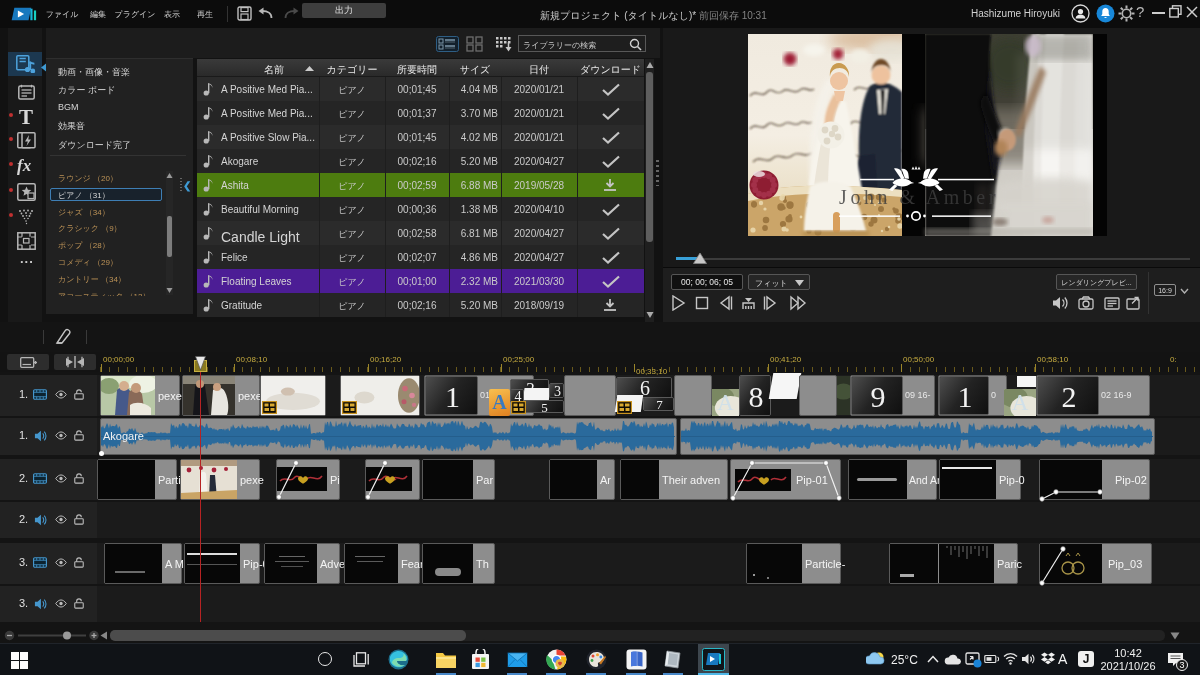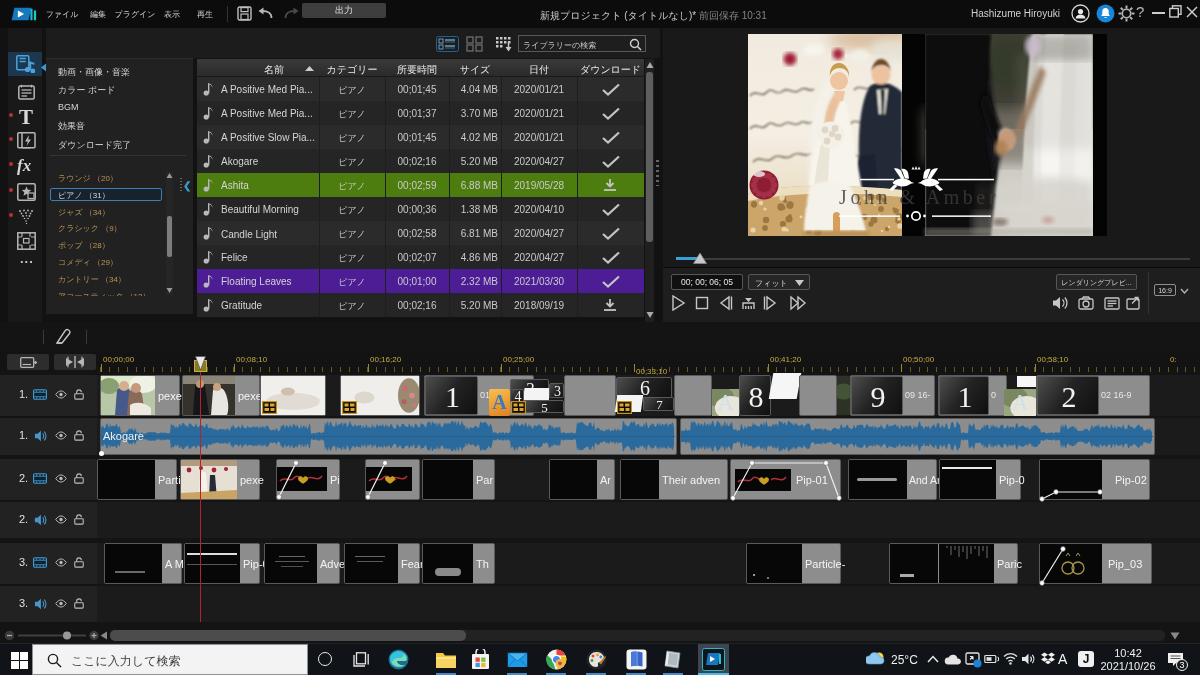--- a/index.html
+++ b/index.html
@@ -357,21 +357,21 @@
 <div class="abs" style="left:122px;top:0;width:1px;height:24px;background:#1e1e1e;"></div>
 <div class="abs" style="left:188px;top:0;width:1px;height:24px;background:#1e1e1e;"></div>
 <div class="abs" style="left:252px;top:0;width:1px;height:24px;background:#1e1e1e;"></div>
 <div class="abs" style="left:304px;top:0;width:1px;height:24px;background:#1e1e1e;"></div>
 <div class="abs" style="left:380px;top:0;width:1px;height:24px;background:#1e1e1e;"></div>
 <svg class="abs" style="left:6px;top:5px;" width="12" height="14" viewBox="0 0 12 14">
       <circle cx="3.2" cy="11" r="2.6" fill="#b8b8b8"></circle>
         <rect x="5" y="2" width="1.4" height="9.2" fill="#b8b8b8"></rect>
       <path d="M5,2 C7.5,2.8 9,3.5 9.5,6 C9.8,4 8.5,2.2 6.4,1.4 L5,1 Z" fill="#b8b8b8"></path>
       </svg>
-<div class="abs" style="left:24px;top:8px;font-size:10px;color:#d4d4d4;">Candle Light</div>
+<div class="abs" style="left:24px;top:8px;font-size:14px;color:#d4d4d4;">Candle Light</div>
 <div class="abs" style="left:122px;top:7px;width:66px;text-align:center;font-size:9px;color:#cacaca;">ピアノ</div>
 <div class="abs" style="left:188px;top:7px;width:64px;text-align:center;font-size:10px;color:#cacaca;">00;02;58</div>
 <div class="abs" style="left:252px;top:7px;width:49px;text-align:right;font-size:10px;color:#cacaca;">6.81 MB</div>
 <div class="abs" style="left:304px;top:7px;width:76px;text-align:center;font-size:10px;color:#cacaca;">2020/04/27</div>
 <svg class="abs" style="left:404px;top:6px;" width="20" height="13" viewBox="0 0 20 13">
         <path d="M2,7 L7,11.5 L18,1.5" fill="none" stroke="#c4c4c4" stroke-width="2.2"></path>
       </svg>
 </div>
 <div class="abs" style="left:0;top:168px;width:447px;height:24px;background:#252525;">
 <div class="abs" style="left:122px;top:0;width:1px;height:24px;background:#1e1e1e;"></div>
@@ -1200,27 +1200,20 @@
   </svg>
 <div class="abs" style="left:0;top:643px;width:1200px;height:32px;background:#101317;border-top:1px solid #20242a;">
 <svg class="abs" style="left:11px;top:8px;" width="17" height="17" viewBox="0 0 17 17">
       <g fill="#fdfdfd">
         <rect x="0" y="0" width="8" height="8"></rect>
         <rect x="9" y="0" width="8" height="8"></rect>
       <rect x="0" y="9" width="8" height="8"></rect>
         <rect x="9" y="9" width="8" height="8"></rect>
       </g>
     </svg>
-<div class="abs" style="left:32px;top:0px;width:276px;height:31px;background:#f3f3f3;border:1px solid #8a9199;">
-      <svg class="abs" style="left:14px;top:8px;" width="15" height="15" viewBox="0 0 15 15">
-        <circle cx="6" cy="6" r="4.6" fill="none" stroke="#1a1a1a" stroke-width="1.4"></circle>
-        <line x1="9.4" y1="9.4" x2="14" y2="14" stroke="#1a1a1a" stroke-width="1.4"></line>
-      </svg>
-      <div class="abs" style="left:38px;top:8px;font-size:12px;color:#3c3c3c;">ここに入力して検索</div>
-    </div>
 <div class="abs" style="left:318px;top:8px;width:14px;height:14px;border:1.6px solid #e8e8e8;border-radius:50%;"></div>
 <svg class="abs" style="left:353px;top:8px;" width="16" height="15" viewBox="0 0 16 15">
       <rect x="3.5" y="0.8" width="9" height="11" fill="none" stroke="#e8e8e8" stroke-width="1.3"></rect>
       <path d="M1,3 L1,14 L12,14" fill="none" stroke="#e8e8e8" stroke-width="1.3"></path>
       <path d="M15.2,2 L15.2,12.5" stroke="#e8e8e8" stroke-width="1.3"></path>
     </svg>
 <svg class="abs" style="left:388px;top:648px;margin-top:-643px;" width="21" height="21" viewBox="0 0 21 21">
       <circle cx="10.5" cy="10.5" r="10" fill="#1c6e8c"></circle>
       <path d="M2,8 C4,2 12,0 16,4 C20,7 20,11 18,12 L9,12 C9,15 13,17 17,16 C13,20 4,19 2,12 Z" fill="#35c1e0"></path>
       <path d="M4,14 C8,19 14,18 17,16 C13,17 9,15 9,12 L18,12 C19,10 18,6 15,4 C17,7 14,9 11,9 C7,9 4,11 4,14 Z" fill="#8ae0a8" opacity="0.85"></path>

